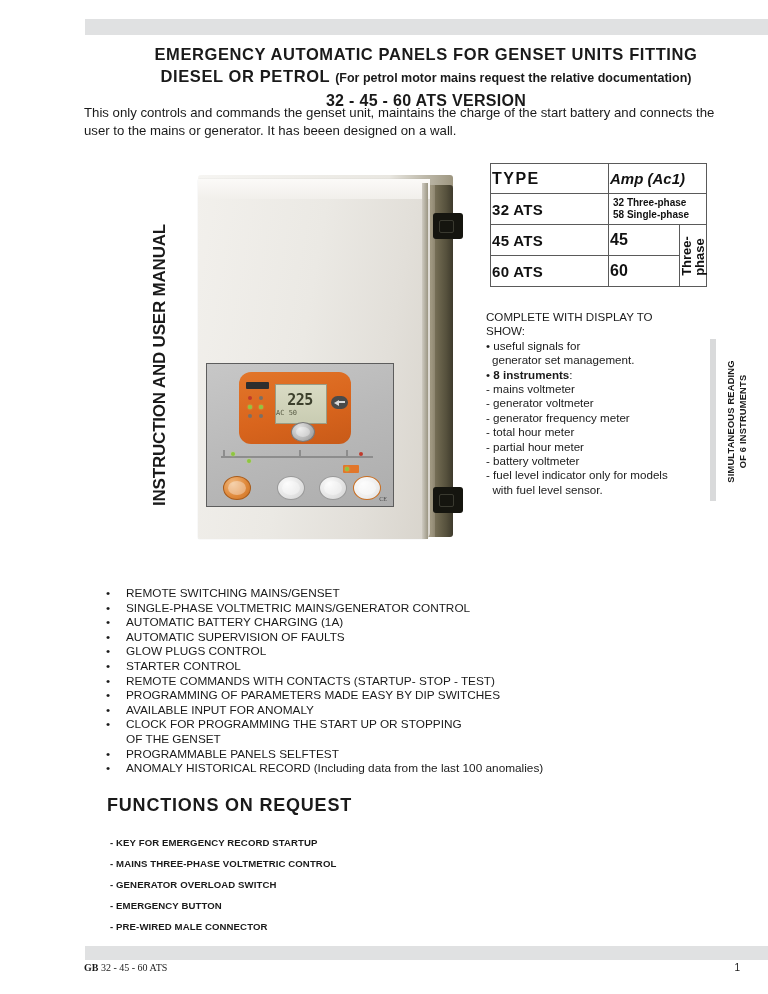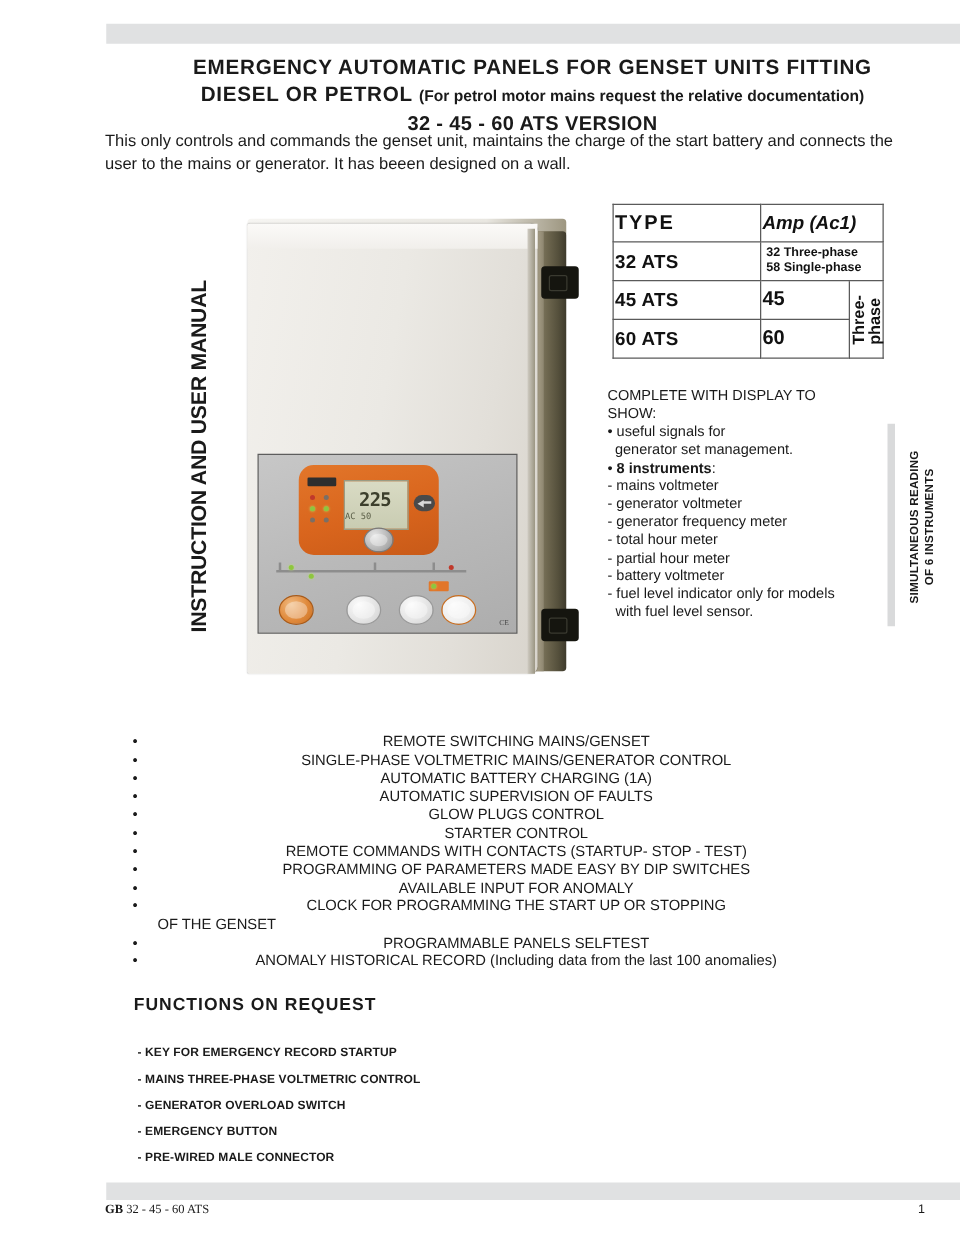--- a/index.html
+++ b/index.html
@@ -155,21 +155,20 @@
     background: linear-gradient(90deg, #cfcbc2 0%, #9b9683 100%);
   }
 
   
   .panel {
     position: absolute;
     left: 16px; top: 198px;
     width: 186px; height: 142px;
     background: linear-gradient(160deg, #c7c7c7 0%, #b9b9b9 50%, #adadad 100%);
     border: 1px solid #5d5d5d;
-    padding-left: 20px;
   }
   
   .ctrl {
     position: absolute;
     left: 32px; top: 8px;
     width: 112px; height: 72px;
     background: linear-gradient(165deg, #e2762a 0%, #d9651d 55%, #c85a18 100%);
     border-radius: 12px;
   }
   
@@ -415,30 +414,30 @@
     display: flex;
     align-items: flex-start;
   }
   .feat-bullet {
     width: 26px;
     flex: 0 0 26px;
     text-align: left;
     padding-left: 6px;
     box-sizing: border-box;
   }
-  .feat-text { flex: 1 1 auto; text-align: center; }
+  .feat-text { flex: 1 1 auto; }
   .feat-cont {
     padding-left: 26px;
   }
 
   
   .fn-title {
     position: absolute;
     left: 107px; top: 795px;
-    font-size: 14px;
+    font-size: 18px;
     font-weight: bold;
     letter-spacing: 0.8px;
   }
   .fn-list {
     position: absolute;
     left: 110px; top: 832px;
     width: 430px;
     font-size: 9.6px;
     font-weight: bold;
     line-height: 21px;

